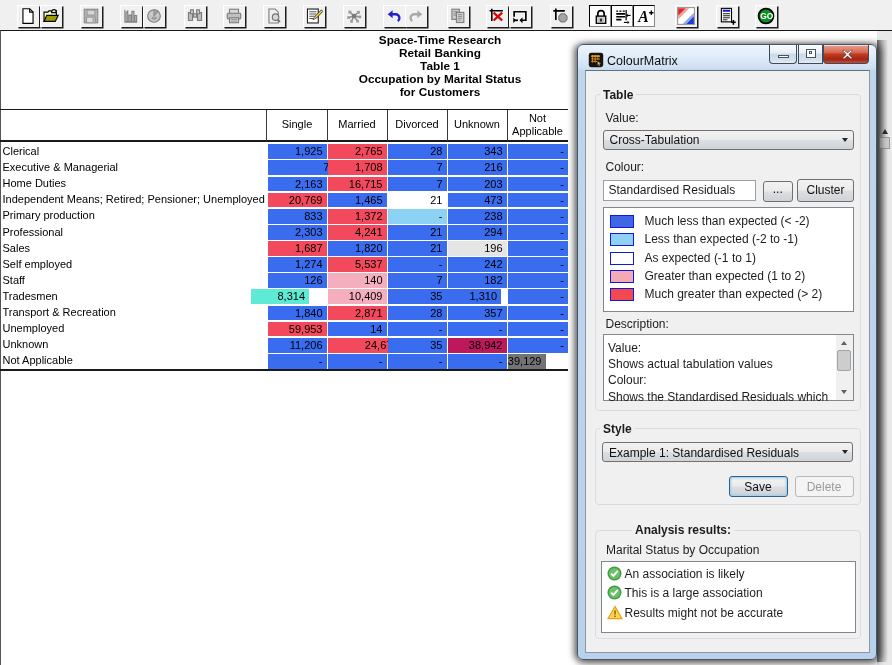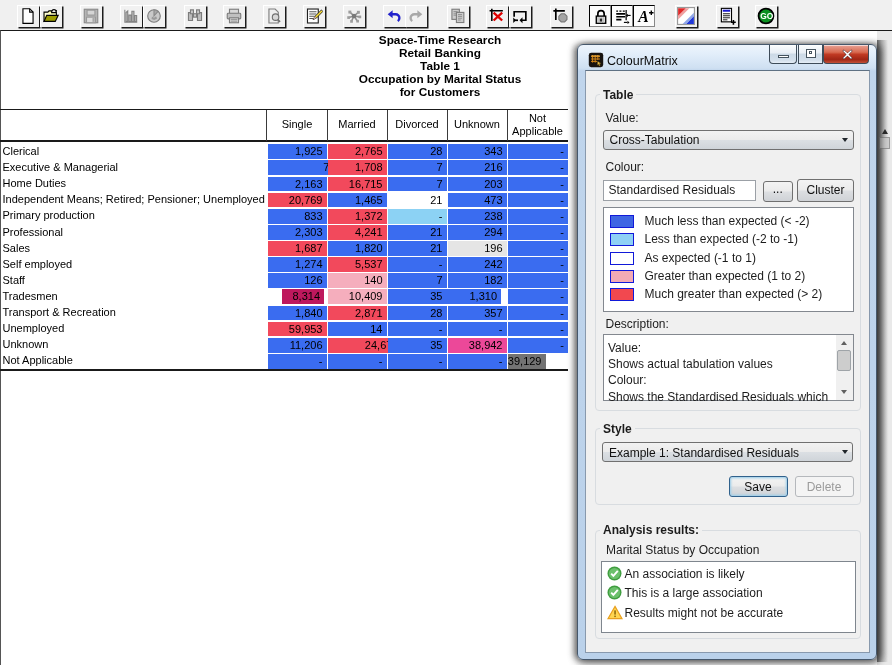--- a/index.html
+++ b/index.html
@@ -285,42 +285,42 @@
 <div class="cell" style="left:387.5px;top:257.14px;width:59px;background:#3a6cf0">-</div>
 <div class="cell" style="left:447.5px;top:257.14px;width:59px;background:#3a6cf0">242</div>
 <div class="cell" style="left:507.5px;top:257.14px;width:60.5px;background:#3a6cf0">-</div>
 <div class="stub" style="top:272.86px">Staff</div>
 <div class="cell" style="left:267.5px;top:273.26px;width:59px;background:#3a6cf0">126</div>
 <div class="cell" style="left:327.5px;top:273.26px;width:59px;background:#f5aebd">140</div>
 <div class="cell" style="left:387.5px;top:273.26px;width:59px;background:#3a6cf0">7</div>
 <div class="cell" style="left:447.5px;top:273.26px;width:59px;background:#3a6cf0">182</div>
 <div class="cell" style="left:507.5px;top:273.26px;width:60.5px;background:#3a6cf0">-</div>
 <div class="stub" style="top:288.98px">Tradesmen</div>
-<div class="cell" style="left:282px;top:289.38px;width:42px;background:#be185d">8,314</div>
+<div class="cell" style="left:251px;top:289.38px;width:58px;background:#5eead4">8,314</div>
 <div class="cell" style="left:327.5px;top:289.38px;width:59px;background:#f5aebd">10,409</div>
 <div class="cell" style="left:387.5px;top:289.38px;width:59px;background:#3a6cf0">35</div>
 <div class="cell" style="left:442px;top:289.38px;width:59px;background:#3a6cf0">1,310</div>
 <div class="cell" style="left:507.5px;top:289.38px;width:60.5px;background:#3a6cf0">-</div>
 <div class="stub" style="top:305.1px">Transport &amp; Recreation</div>
 <div class="cell" style="left:267.5px;top:305.5px;width:59px;background:#3a6cf0">1,840</div>
 <div class="cell" style="left:327.5px;top:305.5px;width:59px;background:#f2495c">2,871</div>
 <div class="cell" style="left:387.5px;top:305.5px;width:59px;background:#3a6cf0">28</div>
 <div class="cell" style="left:447.5px;top:305.5px;width:59px;background:#3a6cf0">357</div>
 <div class="cell" style="left:507.5px;top:305.5px;width:60.5px;background:#3a6cf0">-</div>
 <div class="stub" style="top:321.22px">Unemployed</div>
 <div class="cell" style="left:267.5px;top:321.62px;width:59px;background:#f2495c">59,953</div>
 <div class="cell" style="left:327.5px;top:321.62px;width:59px;background:#3a6cf0">14</div>
 <div class="cell" style="left:387.5px;top:321.62px;width:59px;background:#3a6cf0">-</div>
 <div class="cell" style="left:447.5px;top:321.62px;width:59px;background:#3a6cf0">-</div>
 <div class="cell" style="left:507.5px;top:321.62px;width:60.5px;background:#3a6cf0">-</div>
 <div class="stub" style="top:337.34000000000003px">Unknown</div>
 <div class="cell" style="left:267.5px;top:337.74px;width:59px;background:#3a6cf0">11,206</div>
 <div class="cell" style="left:327.5px;top:337.74px;width:75px;background:#f2495c">24,679</div>
 <div class="cell" style="left:387.5px;top:337.74px;width:59px;background:#3a6cf0">35</div>
-<div class="cell" style="left:447.5px;top:337.74px;width:59px;background:#ec4899">38,942</div>
+<div class="cell" style="left:447.5px;top:337.74px;width:59px;background:#be185d">38,942</div>
 <div class="cell" style="left:507.5px;top:337.74px;width:60.5px;background:#3a6cf0">-</div>
 <div class="stub" style="top:353.46000000000004px">Not Applicable</div>
 <div class="cell" style="left:267.5px;top:353.86px;width:59px;background:#3a6cf0">-</div>
 <div class="cell" style="left:327.5px;top:353.86px;width:59px;background:#3a6cf0">-</div>
 <div class="cell" style="left:387.5px;top:353.86px;width:59px;background:#3a6cf0">-</div>
 <div class="cell" style="left:447.5px;top:353.86px;width:59px;background:#3a6cf0">-</div>
 <div class="cell" style="left:507.5px;top:353.86px;width:38px;background:#737373">39,129</div>
 <div class="hline" style="left:0;top:369px;width:568px;height:1.6px"></div>
 <div id="rstrip"></div>
 <div class="abs" style="left:877px;top:40px;width:11px;height:622px;background:linear-gradient(90deg,rgba(25,25,25,0.62),rgba(25,25,25,0.28) 45%,rgba(25,25,25,0) 100%)"></div>
@@ -386,21 +386,21 @@
 <div class="abs" style="left:840.5px;top:390px;width:0;height:0;border-left:3.6px solid transparent;border-right:3.6px solid transparent;border-top:4.4px solid #606060"></div>
 <div class="grp" style="left:594.5px;top:428px;width:266px;height:77px"></div>
 <div class="grplbl" style="left:600px;top:421.5px">Style</div>
 <div class="combo" style="left:602px;top:442px;width:251px;height:20px">
       <span class="ct">Example 1: Standardised Residuals</span>
       <span class="arr"></span>
     </div>
 <div class="btn" style="left:728.5px;top:475.5px;width:59px;height:21.5px;line-height:20px;border-color:#30618c;box-shadow:inset 0 0 2px 1.2px #a0cfe9">Save</div>
 <div class="btn" style="left:794.5px;top:475.5px;width:59px;height:21.5px;line-height:20px;background:#f4f4f4;border-color:#b5b8bc;color:#9b9b9b">Delete</div>
 <div class="grp" style="left:594.5px;top:529.5px;width:266px;height:109.5px"></div>
-<div class="grplbl" style="left:600px;top:523px">Analysis results:</div>
+<div class="grplbl" style="left:632px;top:523px">Analysis results:</div>
 <div class="lbl" style="left:606px;top:542.5px">Marital Status by Occupation</div>
 <div class="wbox" style="left:601px;top:561px;width:255px;height:71.5px;border-color:#7f868e"></div>
 <div class="abs" style="left:606.5px;top:565.5px"><svg width="15" height="15" viewBox="0 0 15 15">
         <circle cx="7.5" cy="7.5" r="7" fill="#3f9d3f"></circle>
         <circle cx="7.5" cy="7.5" r="5.6" fill="#6cc06c"></circle>
         <path d="M4.2 7.6l2.2 2.3 4.4-5" fill="none" stroke="#fff" stroke-width="1.9"></path>
       </svg></div>
 <div class="lbl" style="left:624.5px;top:566.5px">An association is likely</div>
 <div class="abs" style="left:606.5px;top:585.1px"><svg width="15" height="15" viewBox="0 0 15 15">
         <circle cx="7.5" cy="7.5" r="7" fill="#3f9d3f"></circle>

